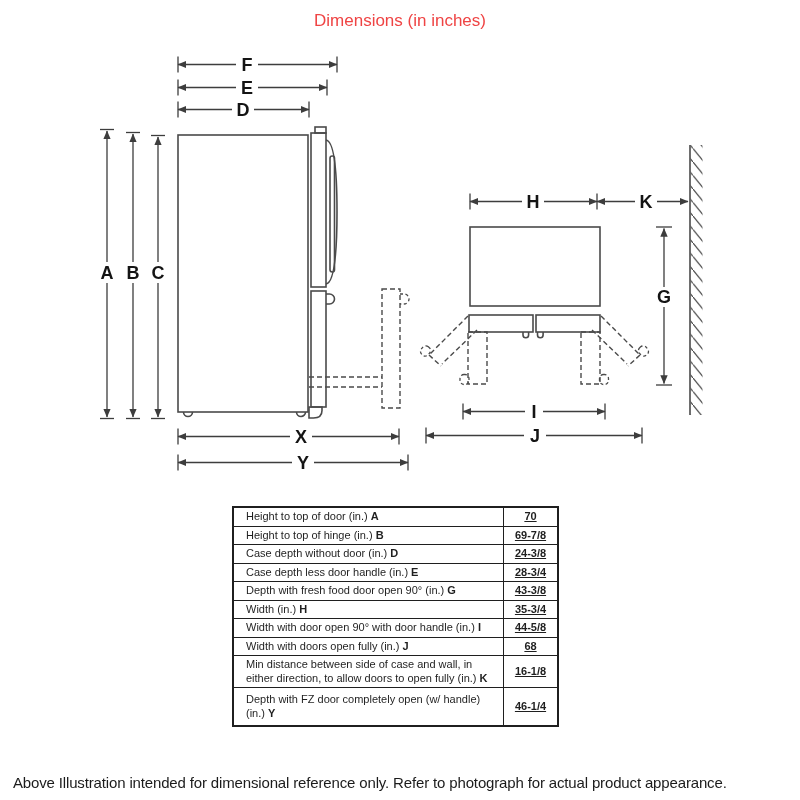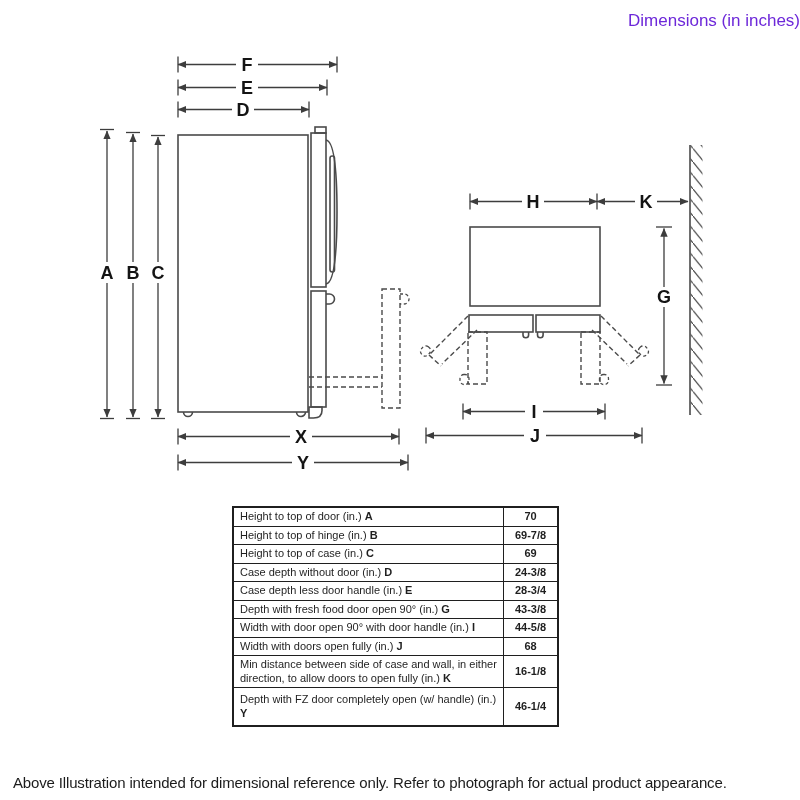--- a/index.html
+++ b/index.html
@@ -2,21 +2,21 @@
 <html><head>
 <meta charset="utf-8">
 <style>
   html,body { margin:0; padding:0; background:#fff; }
   .page {
     position:relative; width:800px; height:800px; background:#fff;
     font-family:"Liberation Sans", sans-serif; overflow:hidden;
   }
   .title {
     position:absolute; top:11px; left:0; width:100%;
-    text-align:right; font-size:17px; color:#6d28d9;
+    text-align:center; font-size:17px; color:#ef4444;
   }
   .footer {
     position:absolute; top:774px; left:13px; width:780px;
     font-size:15px; color:#1b1b1b; letter-spacing:-0.15px; white-space:nowrap;
   }
   svg.diagram { position:absolute; top:0; left:0; }
 
   
   .ol   { fill:none; stroke:#4a4a4a; stroke-width:1.6; }
   .dsh  { fill:none; stroke:#4a4a4a; stroke-width:1.4; stroke-dasharray:5 3; }
@@ -28,22 +28,22 @@
     font-family:"Liberation Sans", sans-serif; font-weight:bold; font-size:18px;
     fill:#141414; text-anchor:middle;
   }
 
   
   .spec-table {
     position:absolute; left:232px; top:506px; width:327px;
     border-collapse:collapse; border:2px solid #1f1f1f;
     font-size:11px; color:#1f1f1f; table-layout:fixed;
   }
-  .spec-table td { border:1px solid #1f1f1f; padding:2px 6px; line-height:13.5px; }
-  .spec-table td.val { width:49px; text-align:center; font-weight:bold; padding:2px 2px; }
+  .spec-table td { border:1px solid #1f1f1f; padding:2px 12px; line-height:13.5px; }
+  .spec-table td.val { width:49px; text-align:center; font-weight:bold; padding:2px 2px;text-decoration:underline; }
   .spec-table tr.tall td { padding-top:5px; padding-bottom:5px; }
   .ltr { font-weight:bold; }
 </style>
 </head>
 <body>
 
 <div class="page">
 
   <div class="title">Dimensions (in inches)</div>
 
@@ -216,34 +216,34 @@
     <tbody>
       <tr>
         <td><span>Height to top of door (in.)</span> <span class="ltr">A</span></td>
         <td class="val">70</td>
       </tr>
       <tr>
         <td><span>Height to top of hinge (in.)</span> <span class="ltr">B</span></td>
         <td class="val">69-7/8</td>
       </tr>
       <tr>
-        <td><span>Height to top of case (in.)</span> <span class="ltr">C</span></td>
-        <td class="val">69</td>
-      </tr>
-      <tr>
         <td><span>Case depth without door (in.)</span> <span class="ltr">D</span></td>
         <td class="val">24-3/8</td>
       </tr>
       <tr>
         <td><span>Case depth less door handle (in.)</span> <span class="ltr">E</span></td>
         <td class="val">28-3/4</td>
       </tr>
       <tr>
         <td><span>Depth with fresh food door open 90° (in.)</span> <span class="ltr">G</span></td>
         <td class="val">43-3/8</td>
+      </tr>
+      <tr>
+        <td><span>Width (in.)</span> <span class="ltr">H</span></td>
+        <td class="val">35-3/4</td>
       </tr>
       <tr>
         <td><span>Width with door open 90° with door handle (in.)</span> <span class="ltr">I</span></td>
         <td class="val">44-5/8</td>
       </tr>
       <tr>
         <td><span>Width with doors open fully (in.)</span> <span class="ltr">J</span></td>
         <td class="val">68</td>
       </tr>
       <tr>

